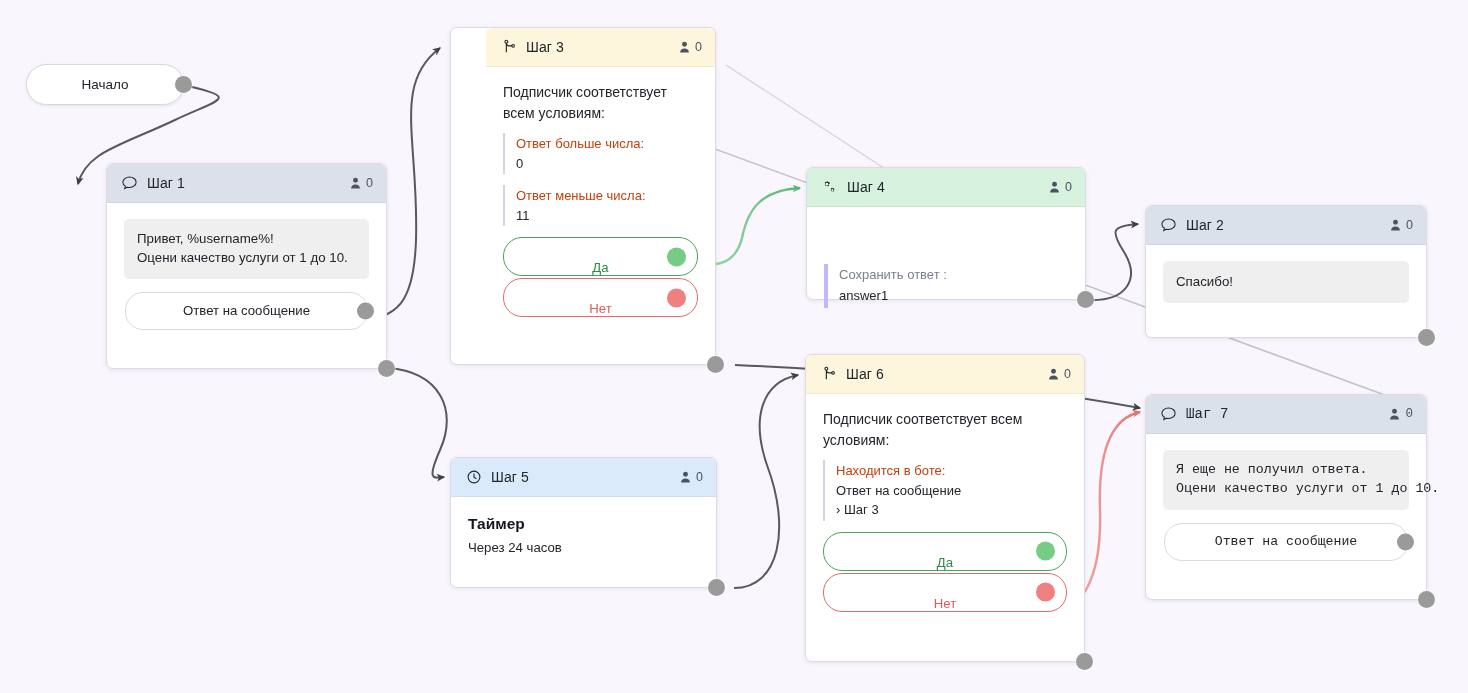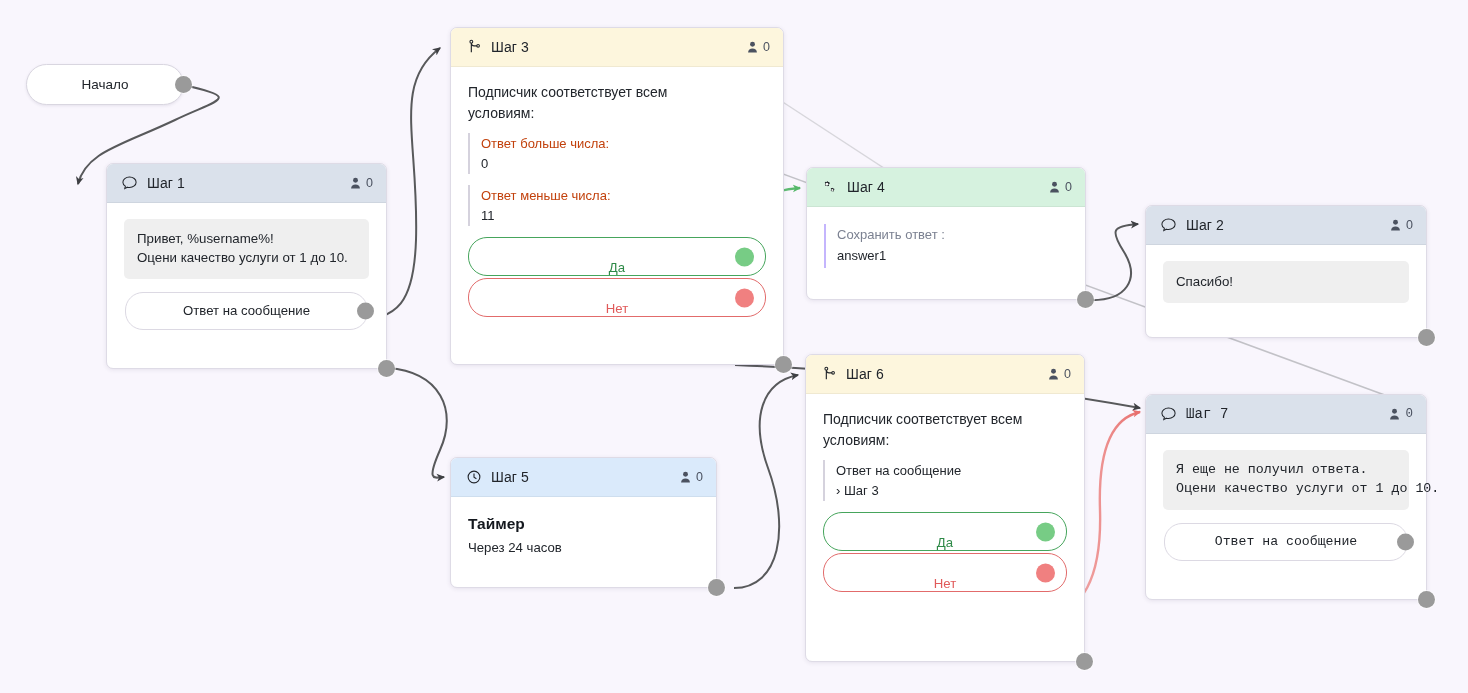--- a/index.html
+++ b/index.html
@@ -164,22 +164,23 @@
     top: 50%;
     transform: translateY(-50%);
     width: 19px; height: 19px;
     border-radius: 50%;
   }
   .dot-green { background: #77cc85; }
   .dot-red   { background: #f08080; }
 
   
   .act-item {
-    border-left: 2px solid #c4b5fd;
+    border-left: 4px solid #c4b5fd;
     padding: 1px 0 1px 11px;
+    margin-top: 40px;
   }
   .act-label { font-size: 13px; color: #7b8191; line-height: 1.6; }
   .act-value { font-size: 13px; color: #21252b; line-height: 1.6; }
 
   
   .timer-title {
     font-size: 15.5px;
     font-weight: bold;
     color: #14181e;
     margin-bottom: 7px;
@@ -271,21 +272,21 @@
         <div>Оцени качество услуги от 1 до 10.</div>
       </div>
       <div class="reply-btn" style="margin-left:1px; margin-right:1px;">
         <span>Ответ на сообщение</span>
         <div class="port" style="right:-7px; top:50%; transform:translateY(-50%);"></div>
       </div>
     </div>
     <div class="port" style="right:-9px; bottom:-9px;"></div>
   </div>
 
-  <div class="node" style="left:450px; top:27px; width:334px; height:338px;">
+  <div class="node" style="left:450px; top:27px; width:266px; height:338px;padding-left:35px;">
     <div class="node-header hdr-cond">
       <span class="hicon">
         <svg viewBox="0 0 18 18" width="16" height="16">
             <path d="M6 15V4.5M6 4.5c0 0 0 3.2 3.2 3.2h3.4" fill="none" stroke="#21252b" stroke-width="1.3"></path>
             <circle cx="6" cy="3" r="1.6" fill="none" stroke="#21252b" stroke-width="1.2"></circle>
             <circle cx="13.6" cy="7.7" r="1.5" fill="none" stroke="#21252b" stroke-width="1.2"></circle>
           </svg>
       </span>
       <span class="node-title">Шаг 3</span>
       <span class="spacer"></span>
@@ -425,20 +426,21 @@
               <circle cx="6" cy="3.4" r="2.7" fill="#4b5260"></circle>
               <path d="M1.2 12.5c0-2.7 2.1-4.4 4.8-4.4s4.8 1.7 4.8 4.4z" fill="#4b5260"></path>
             </svg>
         </span>
         <span>0</span>
       </span>
     </div>
     <div class="node-body" style="padding-top:15px;">
       <div class="cond-head" style="max-width:210px;">Подписчик соответствует всем условиям:</div>
       <div class="cond-item">
+        <div class="cond-label">Находится в боте:</div>
         <div class="cond-value">Ответ на сообщение</div>
         <div class="cond-value">› Шаг 3</div>
       </div>
       <div class="branch-btn branch-yes">
         <span>Да</span>
         <div class="dot-in dot-green"></div>
       </div>
       <div class="branch-btn branch-no">
         <span>Нет</span>
         <div class="dot-in dot-red"></div>

